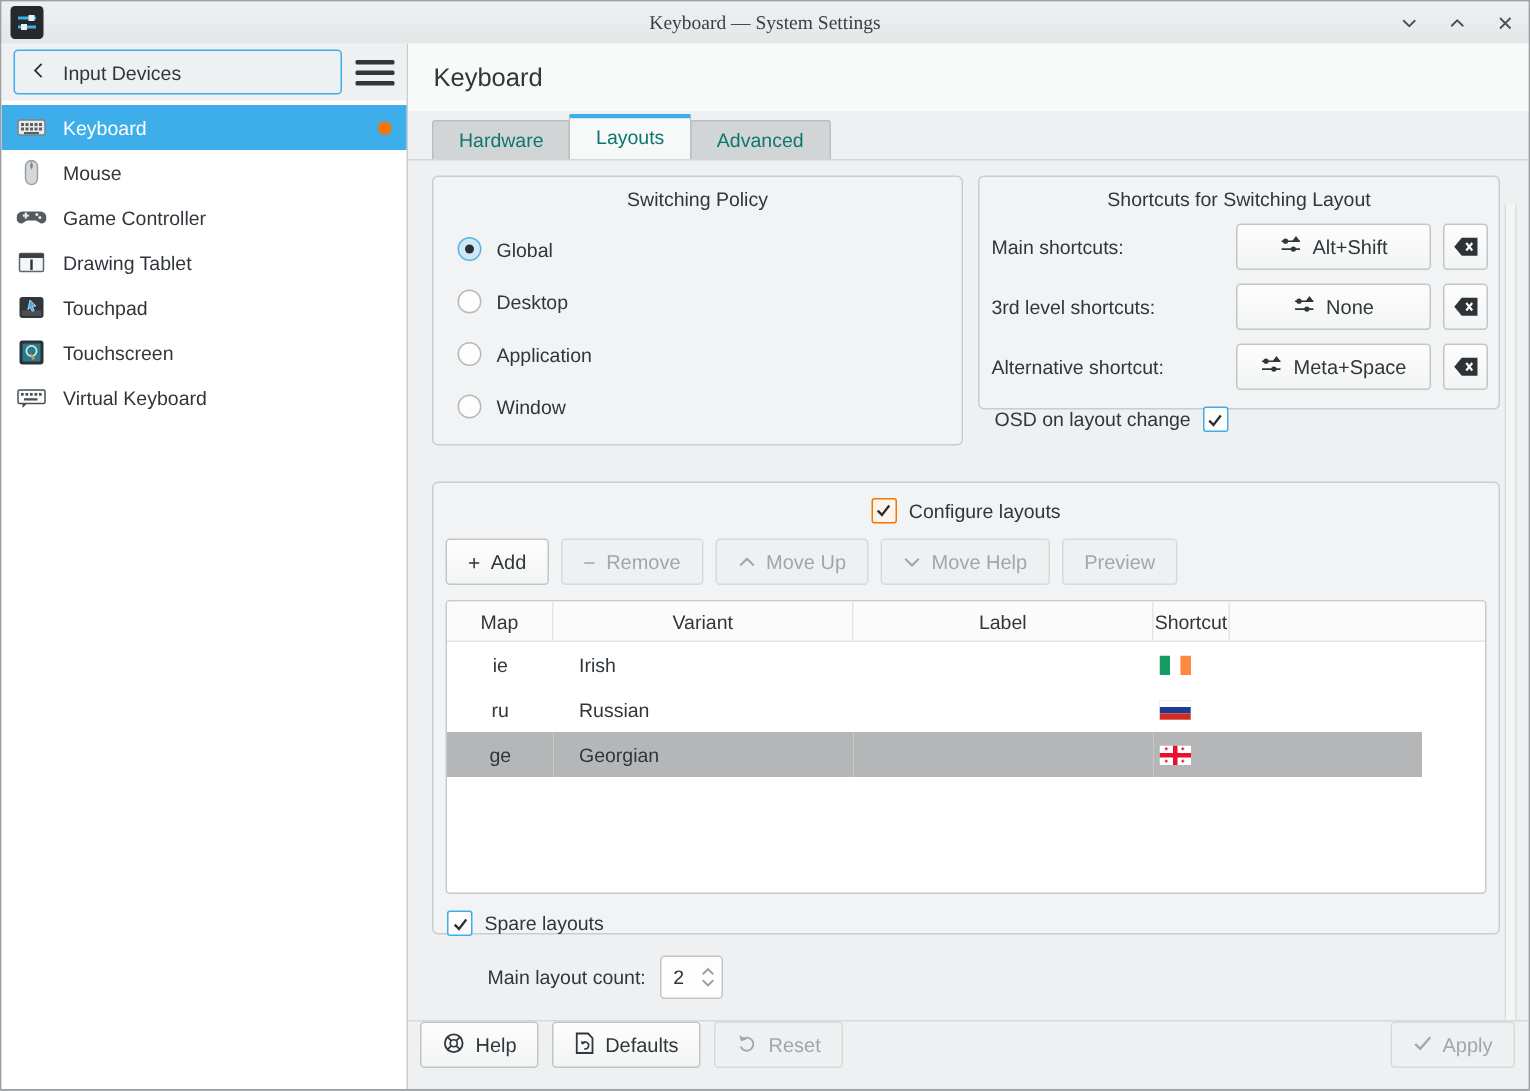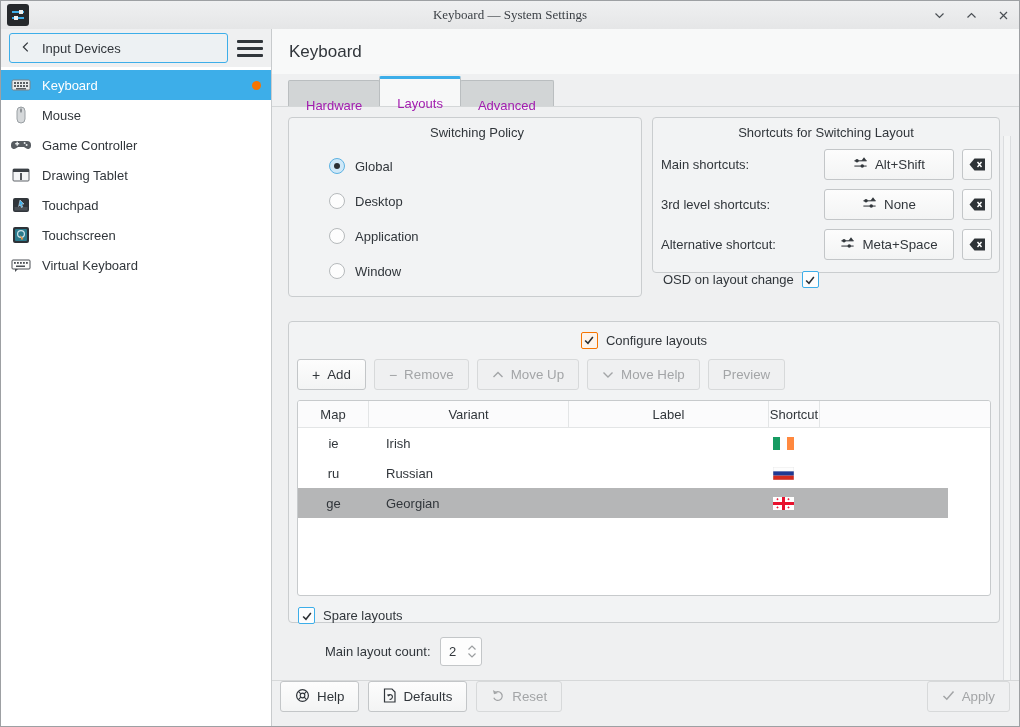--- a/index.html
+++ b/index.html
@@ -25,25 +25,25 @@
   .sidebar-list { padding-top:3px; }
   .side-item { height:30px; display:flex; align-items:center; gap:10px; padding:0 10px 0 9px; }
   .side-item.selected { background:#3daee9; color:#ffffff; }
   .side-icon { width:22px; height:22px; display:flex; align-items:center; justify-content:center; flex:none; }
   .side-label { flex:1; }
   .mod-dot { width:9px; height:9px; border-radius:50%; background:#f67400; }
   
   .main { flex:1; display:flex; flex-direction:column; position:relative; background:#eff0f1; }
   .module-header { height:45px; background:#f8f9f9; display:flex; align-items:center; padding-left:17px; font-size:17px; color:#31363b; }
   .tabbar { height:33px; display:flex; align-items:flex-end; padding-left:16px; border-bottom:1px solid #d4d7d8; }
-  .tab { height:26px; line-height:25px; padding:12px 17px; background:#d2d5d6; border:1px solid #babec0; border-bottom:none; margin-right:-1px; color:#a21caf; border-radius:2px 2px 0 0; }
+  .tab { height:26px; line-height:25px; padding:0 17px; background:#d2d5d6; border:1px solid #babec0; border-bottom:none; margin-right:-1px; color:#0f766e; border-radius:2px 2px 0 0; }
   .tab.active { height:30px; line-height:26px; background:#f7f8f8; border-top:3px solid #3daee9; position:relative; z-index:2; }
   .content { flex:1; padding:10px 19px 0 16px; }
   .row-top { display:flex; gap:10px; }
-  .groupbox { border:1px solid #cacdcf; border-radius:4px; background:#f2f3f4;padding-left:24px; }
+  .groupbox { border:1px solid #cacdcf; border-radius:4px; background:#f2f3f4; }
   .gb-title { text-align:center; padding-top:7px; color:#31363b; }
   
   .gb-policy { width:354px; height:180px; }
   .radio-row { display:flex; align-items:center; gap:10px; margin:17px 0 0 16px; height:18px; }
   .radio { width:16px; height:16px; border-radius:50%; background:#fdfdfd; border:1px solid #b6babc; flex:none; }
   .radio.checked { background:#cfe8f8; border:1px solid #5db2e2; display:flex; align-items:center; justify-content:center; }
   .radio.checked i { width:6px; height:6px; border-radius:50%; background:#2b2f33; display:block; }
   
   .gb-shortcuts { flex:1; height:156px; padding:0 7px; }
   .sc-row { display:flex; align-items:center; margin-top:9px; height:31px; }

